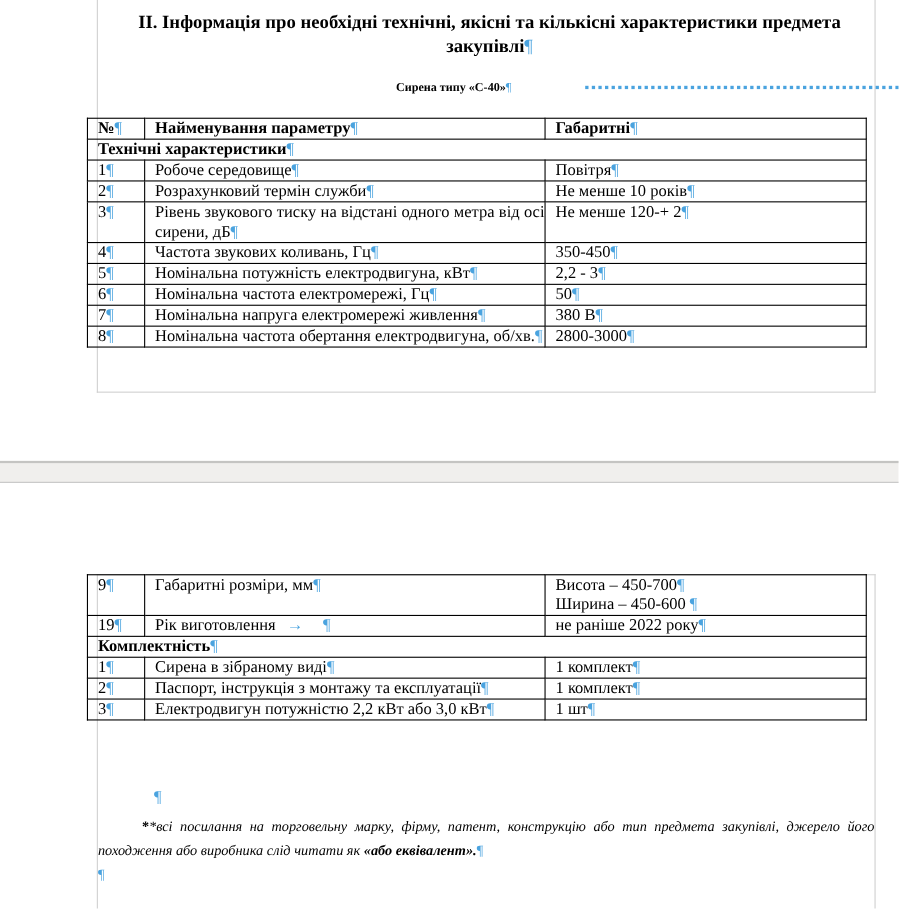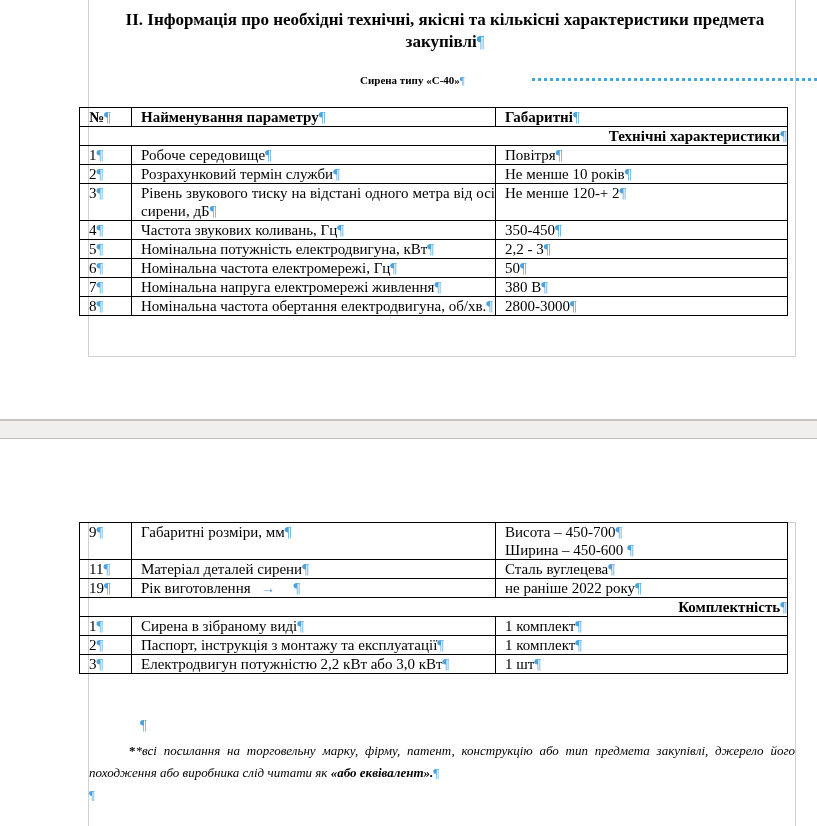--- a/index.html
+++ b/index.html
@@ -47,21 +47,21 @@
     font-size:15px; line-height:18px;
   }
   table.spec td {
     border:1.5px solid #000; padding:0 0 0 9px; vertical-align:top;
     box-sizing:border-box;
   }
   table.spec col.c1 { width:52px; }
   table.spec col.c2 { width:364px; }
   table.spec col.c3 { width:292px; }
   table.spec td.hdr { font-weight:bold; }
-  table.spec td.section { text-align:right; font-weight:bold; }
+  table.spec td.section { text-align:left; font-weight:bold; }
   table.spec td.just { text-align:justify; text-align-last:left; }
   #table1 { top:107px; }
   #table2 { top:83px; }
 
   .empty-para {
     position:absolute; left:140px; top:278px; font-size:15px;
   }
   .note {
     position:absolute; left:89px; top:301px; width:706px;
     font-size:13px; line-height:22px; font-style:italic; text-align:justify;
@@ -151,25 +151,20 @@
         <col class="c2">
         <col class="c3">
       </colgroup>
     <tbody>
         <tr>
       <td><span>9</span><span class="pm">¶</span></td>
       <td><span>Габаритні розміри, мм</span><span class="pm">¶</span></td>
       <td><span>Висота – 450-700</span><span class="pm">¶</span><br><span>Ширина – 450-600</span> <span class="pm">¶</span></td>
     </tr>
     <tr>
-      <td><span>11</span><span class="pm">¶</span></td>
-      <td><span>Матеріал деталей сирени</span><span class="pm">¶</span></td>
-      <td><span>Сталь вуглецева</span><span class="pm">¶</span></td>
-    </tr>
-    <tr>
       <td><span>19</span><span class="pm">¶</span></td>
       <td><span>Рік виготовлення</span><span class="tab-arrow">→</span><span class="pm">¶</span></td>
       <td><span>не раніше 2022 року</span><span class="pm">¶</span></td>
     </tr>
     <tr>
       <td colspan="3" class="section"><span>Комплектність</span><span class="pm">¶</span></td>
     </tr>
     <tr>
       <td><span>1</span><span class="pm">¶</span></td>
       <td><span>Сирена в зібраному виді</span><span class="pm">¶</span></td>

